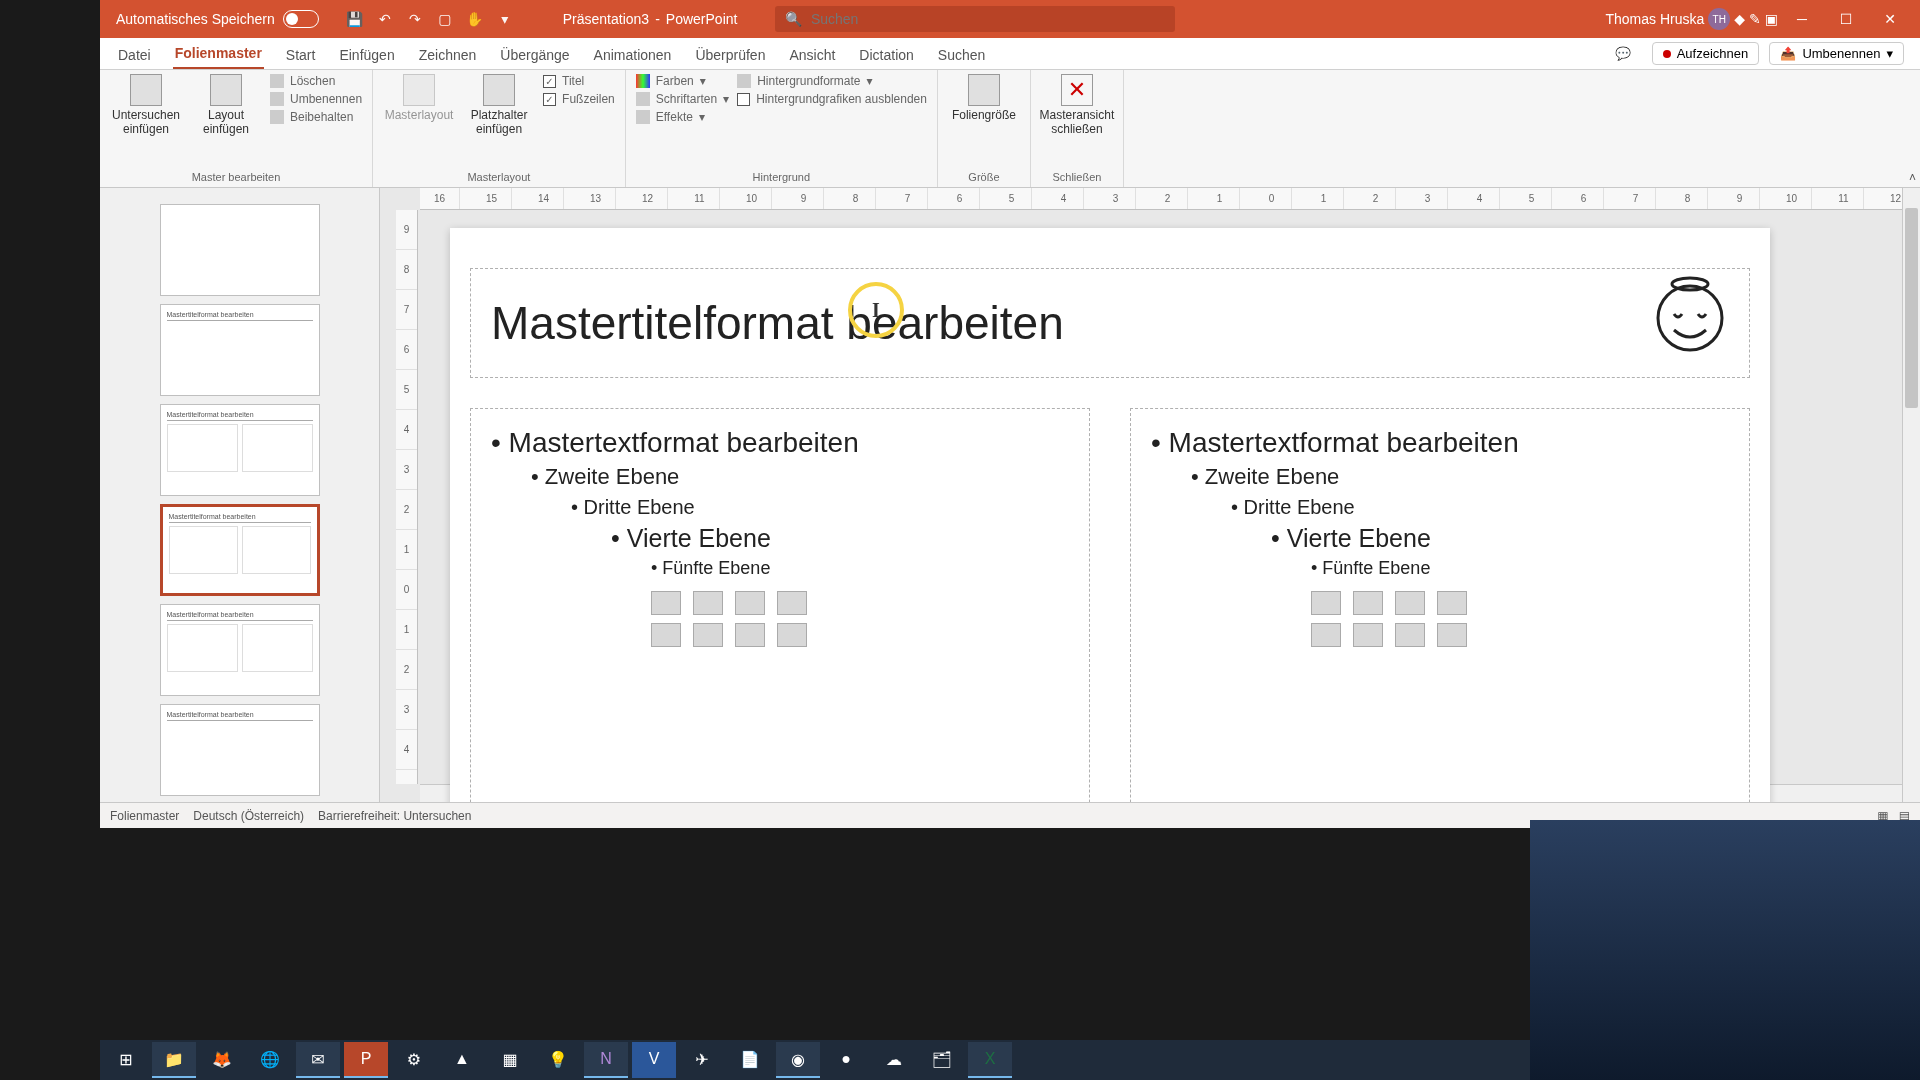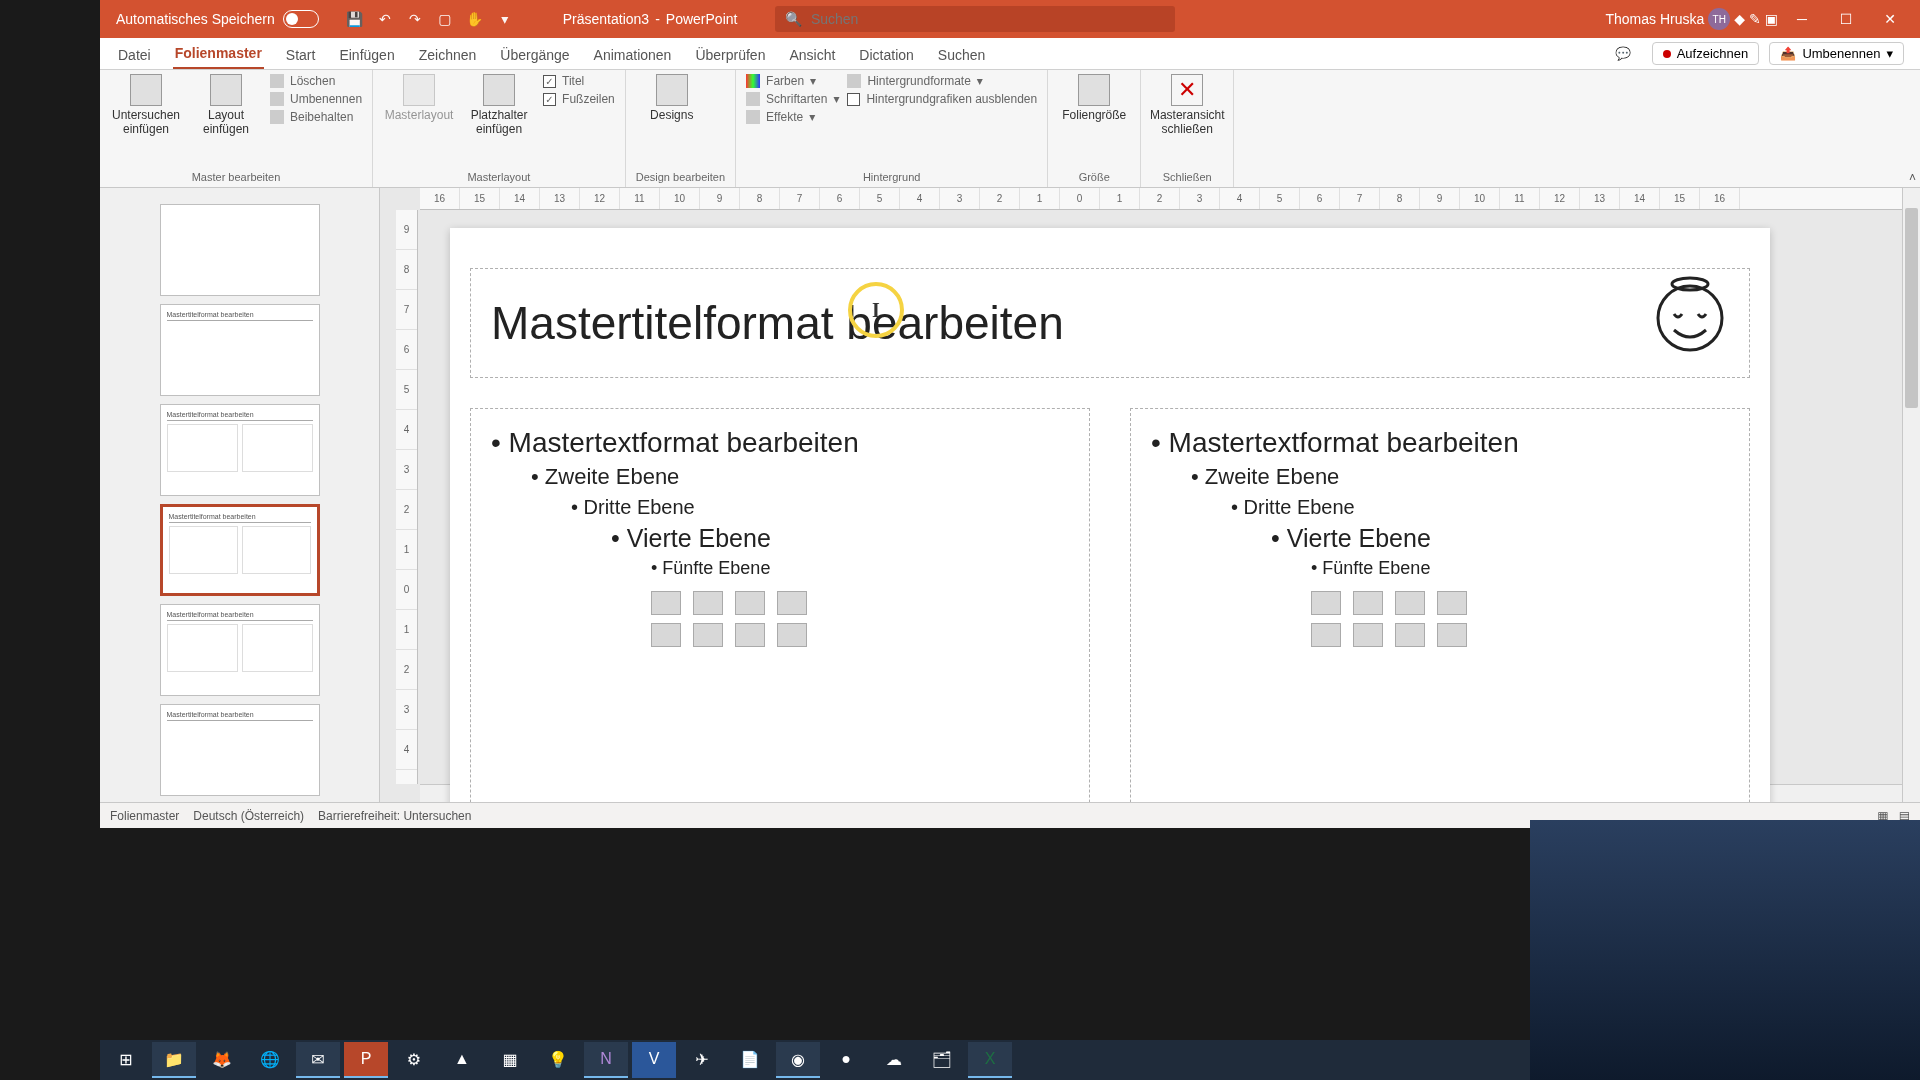--- a/index.html
+++ b/index.html
@@ -45,21 +45,21 @@
   
   .workspace { flex:1; display:flex; background:#e8e8e8; overflow:hidden; }
   .thumbpane { width:280px; background:#f0f0f0; border-right:1px solid #c8c8c8; overflow-y:auto; padding:8px 12px; }
   .thumb { background:#fff; border:1px solid #bfbfbf; margin:8px auto; width:160px; height:92px; cursor:pointer; position:relative; padding:6px; font-size:6px; color:#555; overflow:hidden; }
   .thumb.selected { border:3px solid #b7472a; }
   .thumb-title-line { font-size:7px; border-bottom:1px solid #aaa; padding-bottom:2px; margin-bottom:3px; }
   .thumb-cols { display:flex; gap:4px; }
   .thumb-col { flex:1; border:1px solid #ddd; height:48px; padding:2px; }
 
   .editarea { flex:1; position:relative; background:#e8e8e8; }
-  .hruler { position:absolute; left:40px; right:18px; top:0; height:22px; background:#f8f8f8; border-bottom:1px solid #c0c0c0; display:flex; font-size:10px; color:#666; overflow:hidden; }
+  .hruler { position:absolute; left:40px; right:18px; top:0; height:22px; background:#f8f8f8; border-bottom:1px solid #c0c0c0; display:flex; font-size:10px; color:#666; overflow:hidden;gap:12px; }
   .hruler span { width:40px; text-align:center; border-right:1px solid #e0e0e0; line-height:22px; flex:none; }
   .vruler { position:absolute; left:16px; top:22px; bottom:18px; width:22px; background:#f8f8f8; border-right:1px solid #c0c0c0; display:flex; flex-direction:column; font-size:10px; color:#666; overflow:hidden; }
   .vruler span { height:40px; text-align:center; border-bottom:1px solid #e0e0e0; line-height:40px; flex:none; }
   .vscroll { position:absolute; right:0; top:0; bottom:0; width:18px; background:#f0f0f0; border-left:1px solid #c8c8c8; }
   .vscroll .thumbbar { position:absolute; left:2px; right:2px; top:20px; height:200px; background:#c4c4c4; border-radius:2px; }
   .hscroll { position:absolute; left:40px; right:18px; bottom:0; height:18px; background:#f0f0f0; border-top:1px solid #c8c8c8; }
 
   .slide { position:absolute; left:70px; top:40px; width:1320px; height:760px; background:#fff; box-shadow:0 2px 8px rgba(0,0,0,.2); }
   .title-ph { position:absolute; left:20px; top:40px; right:20px; height:110px; border:1px dashed #b0b0b0; padding:10px 20px; font-size:46px; color:#222; font-weight:300; display:flex; align-items:center; }
   .smiley-icon { position:absolute; right:40px; top:46px; width:80px; height:80px; }
@@ -204,29 +204,20 @@
               <span class="chk">✓</span>
               <span>Titel</span>
             </div>
           <div class="sb">
               <span class="chk">✓</span>
               <span>Fußzeilen</span>
             </div>
         </div>
       </div>
       <div class="rgroup-label">Masterlayout</div>
-    </div>
-    <div class="rgroup">
-      <div class="rgroup-body">
-        <div class="bigbtn">
-            <div class="ico"></div>
-            <span>Designs</span>
-          </div>
-      </div>
-      <div class="rgroup-label">Design bearbeiten</div>
     </div>
     <div class="rgroup">
       <div class="rgroup-body">
         <div class="stackbtns">
           <div class="sb">
               <span class="mini" style="background:linear-gradient(90deg,#f33,#3f3,#33f)"></span>
               <span>Farben</span>
               <span>▾</span>
             </div>
           <div class="sb">

